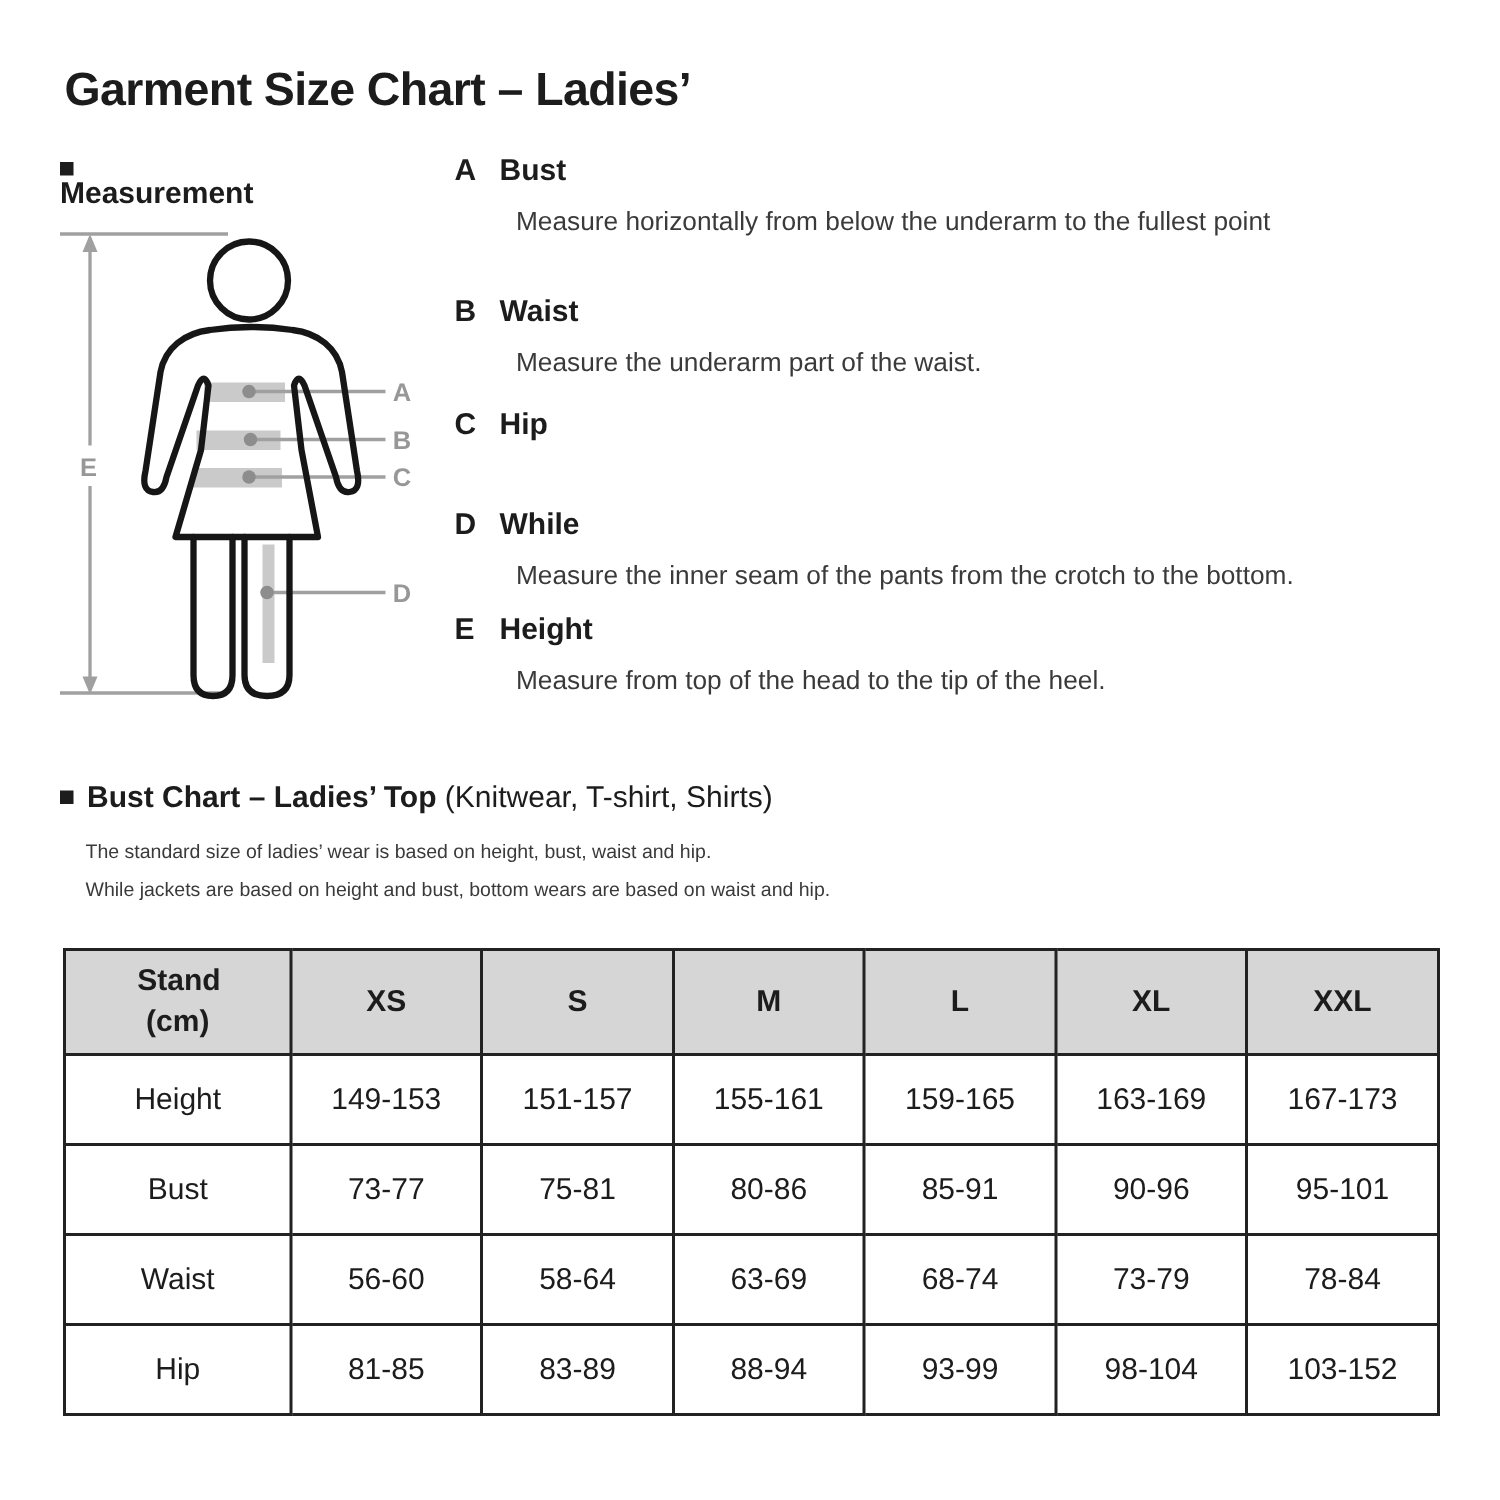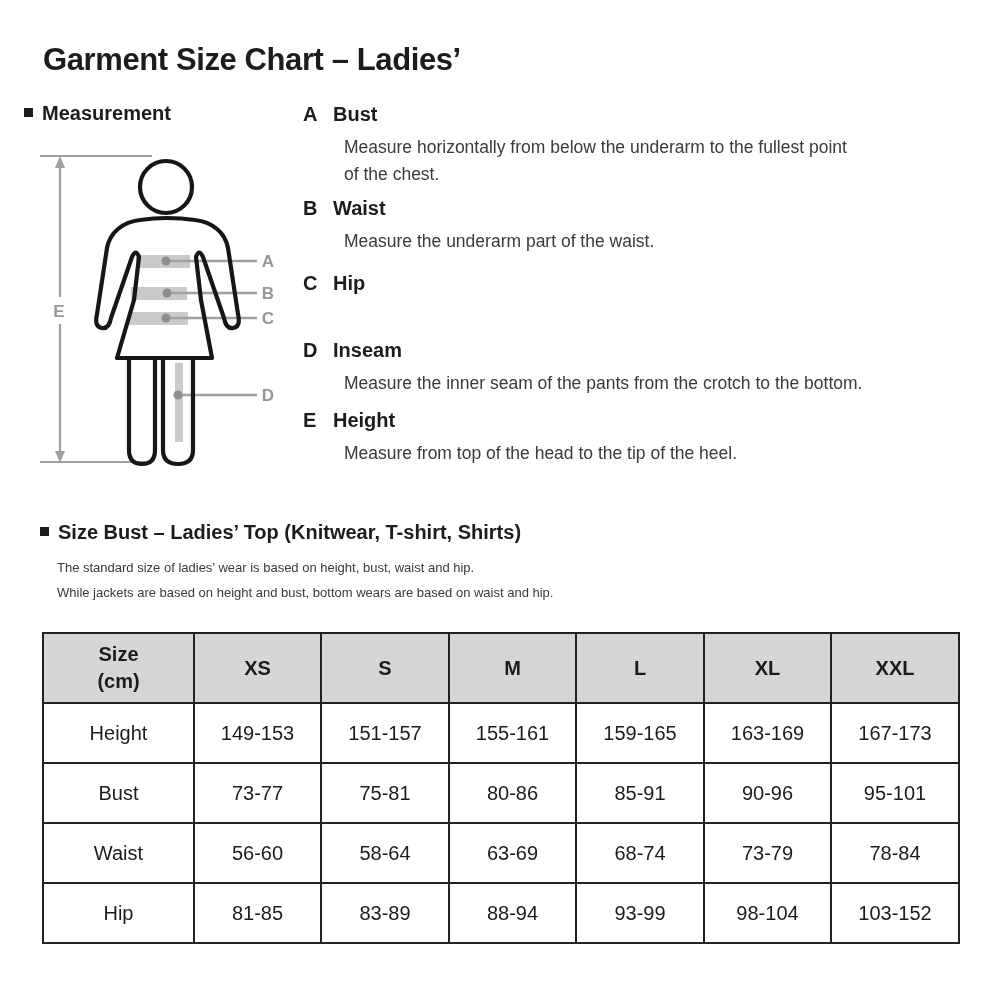--- a/index.html
+++ b/index.html
@@ -16,23 +16,23 @@
     position: absolute; left: 43px; top: 42px;
     font-size: 31px; font-weight: bold; letter-spacing: -0.4px; color: #1c1c1c;
   }
 
   
   .sec-head {
     position: absolute; display: flex; align-items: flex-start;
     font-size: 20px; font-weight: bold; color: #1c1c1c; line-height: 24px;
   }
   .bullet { width: 9px; height: 9px; background: #1c1c1c; margin-top: 7px; margin-right: 9px; flex: none; }
-  #measurement-head { left: 24px; top: 101px; }
+  #measurement-head { left: 40px; top: 101px; flex-direction: column; }
   #sizechart-head   { left: 40px; top: 520px; }
-  .heading-note { font-weight: bold; }
+  .heading-note { font-weight: normal; }
 
   
   .diagram { position: absolute; left: 30px; top: 130px; }
   .glabel { font-family: "Liberation Sans", sans-serif; font-weight: bold; font-size: 17px; fill: #979797; text-anchor: middle; }
 
   
   .defs { position: absolute; left: 303px; top: 0; width: 678px; }
   .def { position: absolute; left: 0; width: 678px; }
   .def-title { display: flex; font-size: 20px; font-weight: bold; color: #1c1c1c; line-height: 24px; }
   .def-letter { width: 30px; flex: none; }
@@ -124,21 +124,20 @@
 
   <div class="defs">
 
     <div class="def" style="top:102px">
       <div class="def-title">
         <span class="def-letter">A</span>
         <span class="def-term">Bust</span>
       </div>
       <div class="def-desc">
         <div>Measure horizontally from below the underarm to the fullest point</div>
-        <div>of the chest.</div>
       </div>
     </div>
 
     <div class="def" style="top:196px">
       <div class="def-title">
         <span class="def-letter">B</span>
         <span class="def-term">Waist</span>
       </div>
       <div class="def-desc">
         <div>Measure the underarm part of the waist.</div>
@@ -148,21 +147,21 @@
     <div class="def" style="top:271px">
       <div class="def-title">
         <span class="def-letter">C</span>
         <span class="def-term">Hip</span>
       </div>
     </div>
 
     <div class="def" style="top:338px">
       <div class="def-title">
         <span class="def-letter">D</span>
-        <span class="def-term">Inseam</span>
+        <span class="def-term">While</span>
       </div>
       <div class="def-desc">
         <div>Measure the inner seam of the pants from the crotch to the bottom.</div>
       </div>
     </div>
 
     <div class="def" style="top:408px">
       <div class="def-title">
         <span class="def-letter">E</span>
         <span class="def-term">Height</span>
@@ -170,41 +169,41 @@
       <div class="def-desc">
         <div>Measure from top of the head to the tip of the heel.</div>
       </div>
     </div>
 
   </div>
 
   <div class="sec-head" id="sizechart-head">
     <span class="bullet"></span>
     <span>
-      <span>Size Bust – Ladies’ Top</span>
+      <span>Bust Chart – Ladies’ Top</span>
       <span class="heading-note">(Knitwear, T-shirt, Shirts)</span>
     </span>
   </div>
 
   <div class="sc-desc" style="top:555px">The standard size of ladies’ wear is based on height, bust, waist and hip.</div>
   <div class="sc-desc" style="top:580px">While jackets are based on height and bust, bottom wears are based on waist and hip.</div>
 
   <table class="size-table">
     <colgroup>
       <col style="width:151px">
       <col style="width:127px">
         <col style="width:128px">
         <col style="width:127px">
       <col style="width:128px">
         <col style="width:127px">
         <col style="width:128px">
     </colgroup>
     <thead>
       <tr>
-        <th><span class="size-head-wrap">Size (cm)</span></th>
+        <th><span class="size-head-wrap">Stand (cm)</span></th>
         <th>XS</th>
         <th>S</th>
         <th>M</th>
         <th>L</th>
         <th>XL</th>
         <th>XXL</th>
       </tr>
     </thead>
     <tbody>
       <tr>

